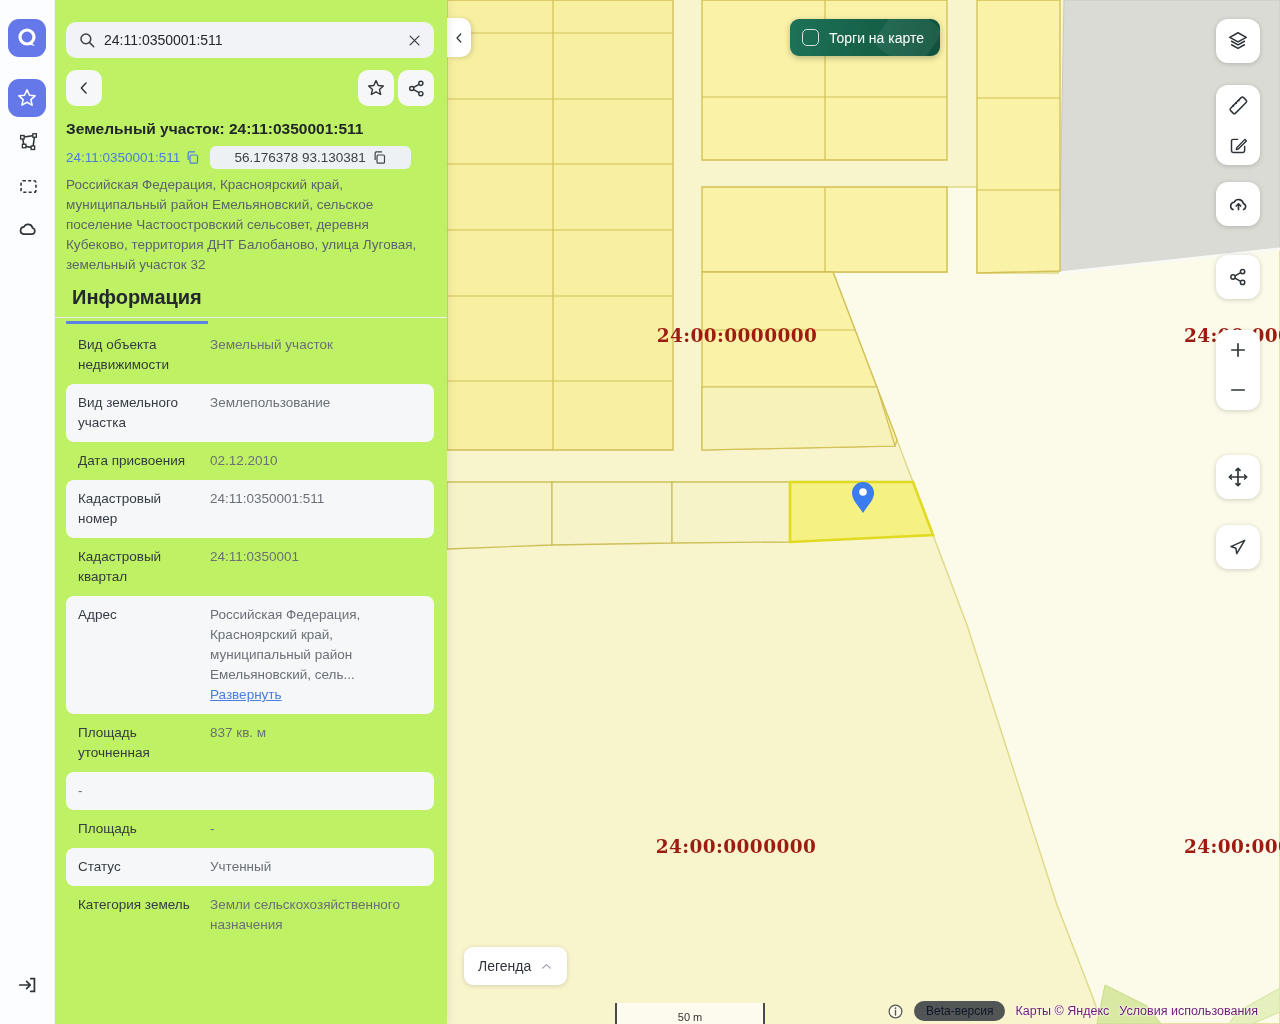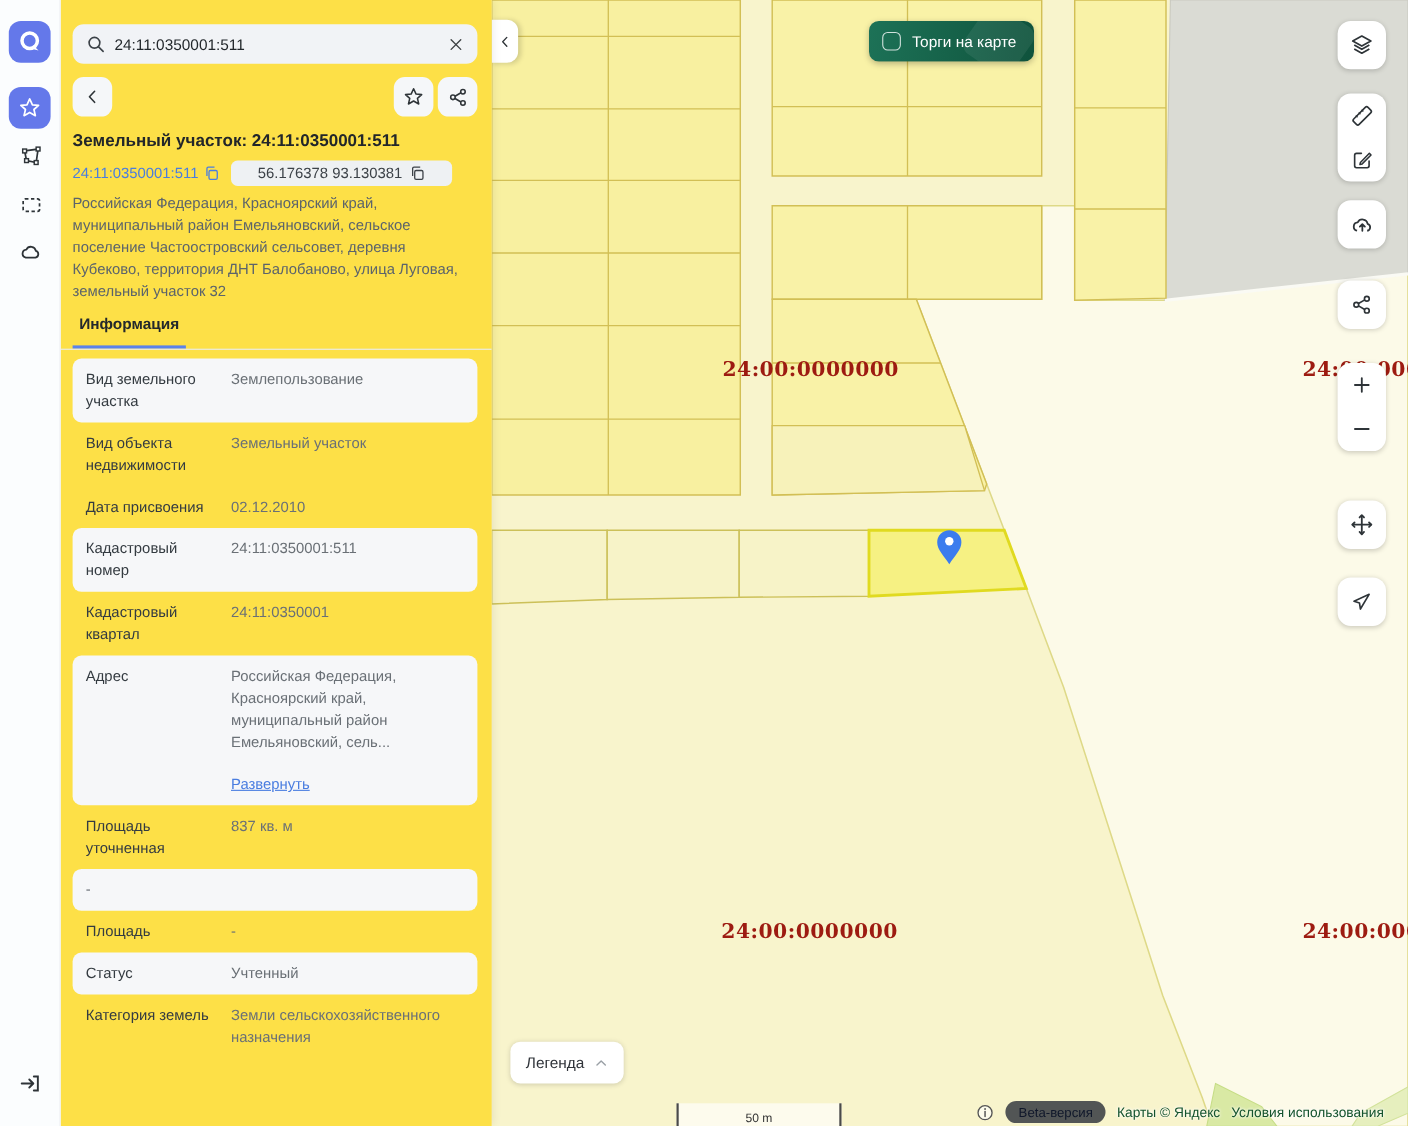--- a/index.html
+++ b/index.html
@@ -12,21 +12,21 @@
   .rail .logo { position:absolute; left:8px; top:19px; width:38px; height:38px;
     border-radius:11px; background:#6478ea; display:flex; align-items:center; justify-content:center; }
   .rail .railbtn { position:absolute; left:8px; width:38px; height:38px; border-radius:11px;
     display:flex; align-items:center; justify-content:center; cursor:pointer; }
   .rail .railbtn.active { background:#6478ea; }
   .rail .railicon { position:absolute; left:17px; width:22px; height:22px;
     display:flex; align-items:center; justify-content:center; cursor:pointer; }
 
   
   .panel { position:absolute; left:55px; top:0; width:392px; height:1024px;
-    background:#fde047; z-index:25; box-shadow:2px 0 8px rgba(0,0,0,.08); overflow:hidden; }
+    background:#bef264; z-index:25; box-shadow:2px 0 8px rgba(0,0,0,.08); overflow:hidden; }
   .searchbar { position:absolute; left:11px; top:22px; width:368px; height:36px;
     background:#f1f3f6; border-radius:10px; display:flex; align-items:center; padding:0 12px; gap:8px; }
   .searchbar input { flex:1; border:none; outline:none; background:transparent;
     font-family:"Liberation Sans",sans-serif; font-size:14px; color:#23282c; }
   .hdr-row { position:absolute; left:11px; top:70px; width:368px; height:36px; }
   .sqbtn { width:36px; height:36px; border-radius:10px; background:#f5f7f9;
     display:flex; align-items:center; justify-content:center; cursor:pointer; border:none; }
   .hdr-row .back { position:absolute; left:0; top:0; }
   .hdr-row .fav  { position:absolute; right:40px; top:0; }
   .hdr-row .share{ position:absolute; right:0; top:0; }
@@ -36,30 +36,30 @@
   .chips { position:absolute; left:11px; top:146px; display:flex; align-items:center; gap:10px; }
   .chip-link { display:flex; align-items:center; gap:5px; color:#4a7de0; font-size:13.5px; cursor:pointer; }
   .chip-gray { display:flex; align-items:center; gap:6px; background:#eef1f3; border-radius:6px;
     padding:4px 24px; color:#3c4248; font-size:13.5px; }
   .copybtn { background:none; border:none; cursor:pointer; display:flex; padding:0; }
 
   .addr { position:absolute; left:11px; top:175px; width:366px;
     font-size:13.5px; line-height:20px; color:#5c646b; }
 
   .tab-row { position:absolute; left:11px; top:286px; width:368px; }
-  .tab { display:inline-block; font-size:14px; font-weight:bold; color:#23282c;
+  .tab { display:inline-block; font-size:20px; font-weight:bold; color:#23282c;
     padding:0 6px 12px 6px; border-bottom:3px solid #5b82ea; cursor:pointer; }
   .tab-divider { position:absolute; left:0px; top:317px; width:392px; height:1px; background:#e9edf0; }
 
   .info-table { position:absolute; left:11px; top:326px; width:368px; }
   .irow { display:flex; padding:9px 12px; border-radius:8px; }
   .irow.alt { background:#f6f7f9; }
   .ilabel { width:132px; min-width:132px; font-size:13.5px; line-height:20px; color:#343b41; padding-right:10px; }
   .ivalue { flex:1; font-size:13.5px; line-height:20px; color:#6a7076; }
-  .ivalue a { color:#4a7de0; text-decoration:underline; cursor:pointer; display:inline-block; margin-top:18px; }
+  .ivalue a { color:#4a7de0; text-decoration:underline; cursor:pointer; display:inline-block; margin-top:0; }
 
   
   .map { position:absolute; left:447px; top:0; width:833px; height:1024px; background:#f8f4cc; }
   .map svg.base { position:absolute; left:0; top:0; }
 
   .collapse-tab { position:absolute; left:0; top:18px; width:24px; height:39px; background:#fff;
     border-radius:0 10px 10px 0; box-shadow:2px 1px 5px rgba(0,0,0,.15);
     display:flex; align-items:center; justify-content:center; cursor:pointer; z-index:5; }
 
   .torgi { position:absolute; left:343px; top:19px; height:37px; padding:0 16px 0 12px;
@@ -85,21 +85,21 @@
 
   .scalebar { position:absolute; left:168px; top:1003px; width:150px; height:31px;
     background:rgba(255,255,255,.65); border-left:2px solid #4a4a4a; border-right:2px solid #4a4a4a;
     border-bottom:2px solid #4a4a4a; display:flex; align-items:center; justify-content:center; z-index:4; }
   .scalebar span { font-size:11px; color:#333; line-height:1; }
 
   .attrib { position:absolute; left:440px; top:1000px; height:22px; display:flex;
     align-items:center; gap:10px; z-index:4; }
   .beta-pill { background:rgba(58,63,68,.88); color:#0f172a; font-size:12px;
     padding:3px 12px; border-radius:11px; white-space:nowrap; }
-  .attr-text { font-size:12.5px; color:#14532d; white-space:nowrap;
+  .attr-text { font-size:12.5px; color:#701a75; white-space:nowrap;
     text-shadow:0 0 3px #fff, 0 0 3px #fff; cursor:pointer; }
 
   .red-note { font-family:"DejaVu Serif", serif; font-weight:bold; }
 </style>
 </head>
 <body>
 
 <div class="rail">
   <div class="logo">
     <svg width="24" height="24" viewBox="0 0 24 24">
@@ -196,27 +196,27 @@
   </div>
 
   <div class="addr">Российская Федерация, Красноярский край, муниципальный район Емельяновский, сельское поселение Частоостровский сельсовет, деревня Кубеково, территория ДНТ Балобаново, улица Луговая, земельный участок 32</div>
 
   <div class="tab-row">
     <span class="tab">Информация</span>
   </div>
   <div class="tab-divider"></div>
 
   <div class="info-table">
+      <div class="irow">
+        <div class="ilabel">Вид объекта недвижимости</div>
+        <div class="ivalue">Земельный участок</div>
+      </div>
       <div class="irow alt">
         <div class="ilabel">Вид земельного участка</div>
         <div class="ivalue">Землепользование</div>
-      </div>
-      <div class="irow">
-        <div class="ilabel">Вид объекта недвижимости</div>
-        <div class="ivalue">Земельный участок</div>
       </div>
       <div class="irow">
         <div class="ilabel">Дата присвоения</div>
         <div class="ivalue">02.12.2010</div>
       </div>
       <div class="irow alt">
         <div class="ilabel">Кадастровый номер</div>
         <div class="ivalue">24:11:0350001:511</div>
       </div>
       <div class="irow">

